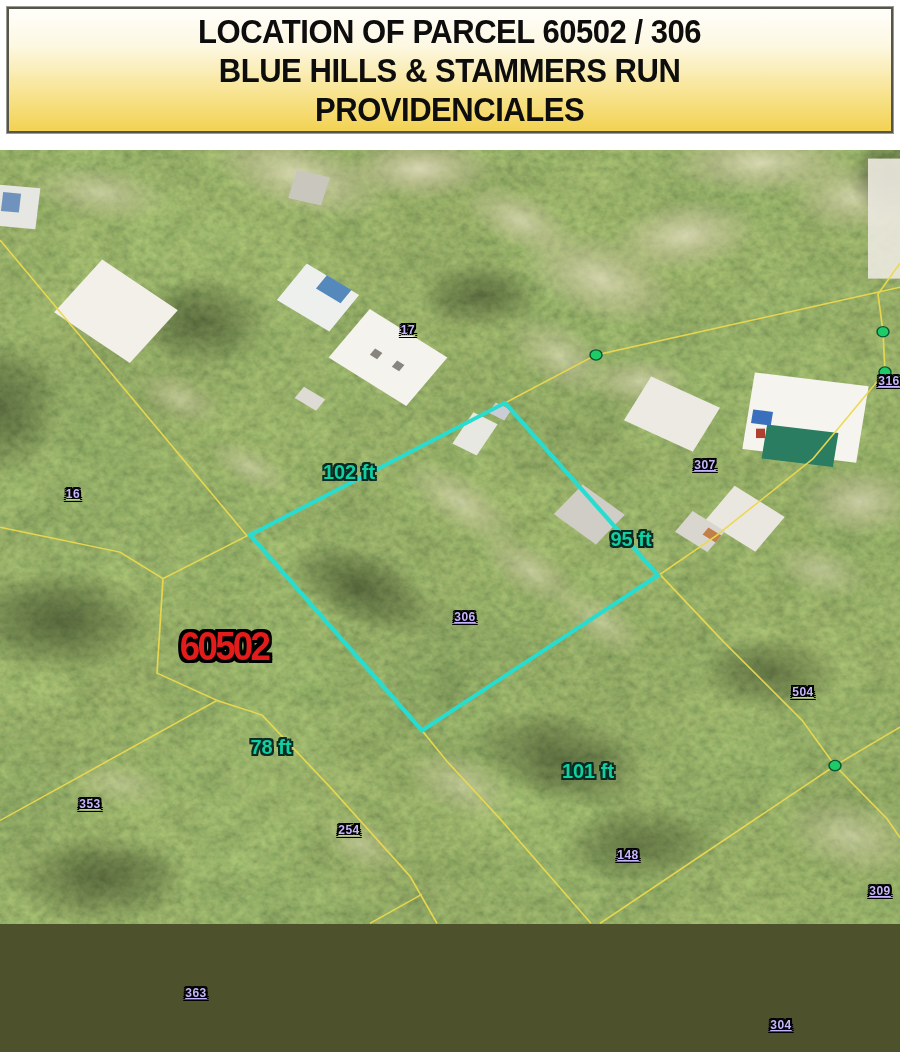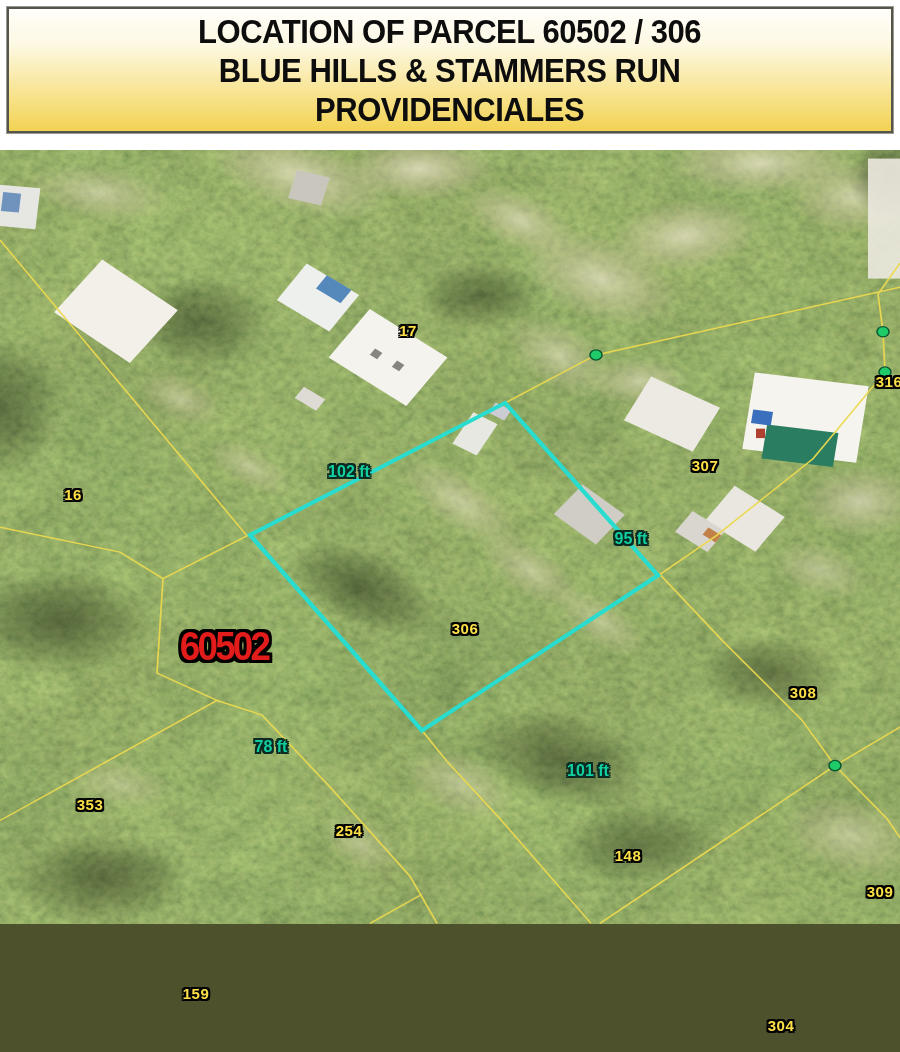--- a/index.html
+++ b/index.html
@@ -9,24 +9,24 @@
   .banner{position:absolute;left:7px;top:7px;width:882px;height:122px;
           border:2px solid #55554c;box-shadow:0 0 0 1px #9a9a90;
           background:linear-gradient(#fffefa 0%,#fdf8e2 30%,#f8e492 68%,#f2d253 100%);
           display:flex;flex-direction:column;align-items:center;justify-content:center;}
   .banner-inner{transform:scaleX(.94);transform-origin:center;text-align:center;}
   .banner-line{font-weight:bold;color:#0d0d0d;font-size:33px;line-height:39px;letter-spacing:-.5px;white-space:nowrap;}
   
   .map{position:absolute;left:0;top:150px;width:900px;height:902px;background:#4d512c;}
   .map svg{position:absolute;left:0;top:0;}
   .lbl{position:absolute;transform:translate(-50%,-50%);white-space:nowrap;font-weight:bold;}
-  .plbl{font-size:15px;color:#fde047;letter-spacing:.5px;
+  .plbl{font-size:12px;color:#c4b5fd;letter-spacing:.5px;
         text-shadow:-2px -2px 0 #000,2px -2px 0 #000,-2px 2px 0 #000,2px 2px 0 #000,
-                    0 -2px 0 #000,0 2px 0 #000,-2px 0 0 #000,2px 0 0 #000;}
-  .mlbl{font-size:16px;color:#12cfa0;letter-spacing:0;
+                    0 -2px 0 #000,0 2px 0 #000,-2px 0 0 #000,2px 0 0 #000;text-decoration:underline;}
+  .mlbl{font-size:20px;color:#12cfa0;letter-spacing:0;
         text-shadow:-2px -2px 0 #0a2a22,2px -2px 0 #0a2a22,-2px 2px 0 #0a2a22,2px 2px 0 #0a2a22,
                     0 -2px 0 #0a2a22,0 2px 0 #0a2a22,-2px 0 0 #0a2a22,2px 0 0 #0a2a22;}
   .idlbl{font-size:40px;color:#e21b1b;letter-spacing:-3px;transform:translate(-50%,-50%) scaleX(.92);
         text-shadow:-3px -3px 0 #000,3px -3px 0 #000,-3px 3px 0 #000,3px 3px 0 #000,
                     0 -3px 0 #000,0 3px 0 #000,-3px 0 0 #000,3px 0 0 #000;}
 </style>
 </head>
 <body>
 
 <div class="page">
@@ -163,27 +163,27 @@
         <circle cx="883" cy="362" r="6" fill="#1ecb68"></circle>
         <circle cx="885" cy="409" r="6" fill="#1ecb68"></circle>
         <circle cx="835" cy="868" r="6" fill="#1ecb68"></circle>
       </g>
     </svg>
 
     <div class="lbl plbl" style="left:408px;top:180px">17</div>
     <div class="lbl plbl" style="left:889px;top:231px">316</div>
     <div class="lbl plbl" style="left:73px;top:344px">16</div>
     <div class="lbl plbl" style="left:705px;top:315px">307</div>
-    <div class="lbl plbl" style="left:465px;top:478px">306</div>
-    <div class="lbl plbl" style="left:803px;top:542px">308</div>
+    <div class="lbl plbl" style="left:465px;top:467px">306</div>
+    <div class="lbl plbl" style="left:803px;top:542px">504</div>
     <div class="lbl plbl" style="left:90px;top:654px">353</div>
     <div class="lbl plbl" style="left:349px;top:680px">254</div>
     <div class="lbl plbl" style="left:628px;top:705px">148</div>
     <div class="lbl plbl" style="left:880px;top:741px">309</div>
-    <div class="lbl plbl" style="left:196px;top:843px">159</div>
+    <div class="lbl plbl" style="left:196px;top:843px">363</div>
     <div class="lbl plbl" style="left:781px;top:875px">304</div>
 
     <div class="lbl mlbl" style="left:349px;top:322px">102 ft</div>
     <div class="lbl mlbl" style="left:631px;top:389px">95 ft</div>
     <div class="lbl mlbl" style="left:271px;top:597px">78 ft</div>
     <div class="lbl mlbl" style="left:588px;top:621px">101 ft</div>
 
     <div class="lbl idlbl" style="left:224px;top:496px">60502</div>
   </div>
 </div>

